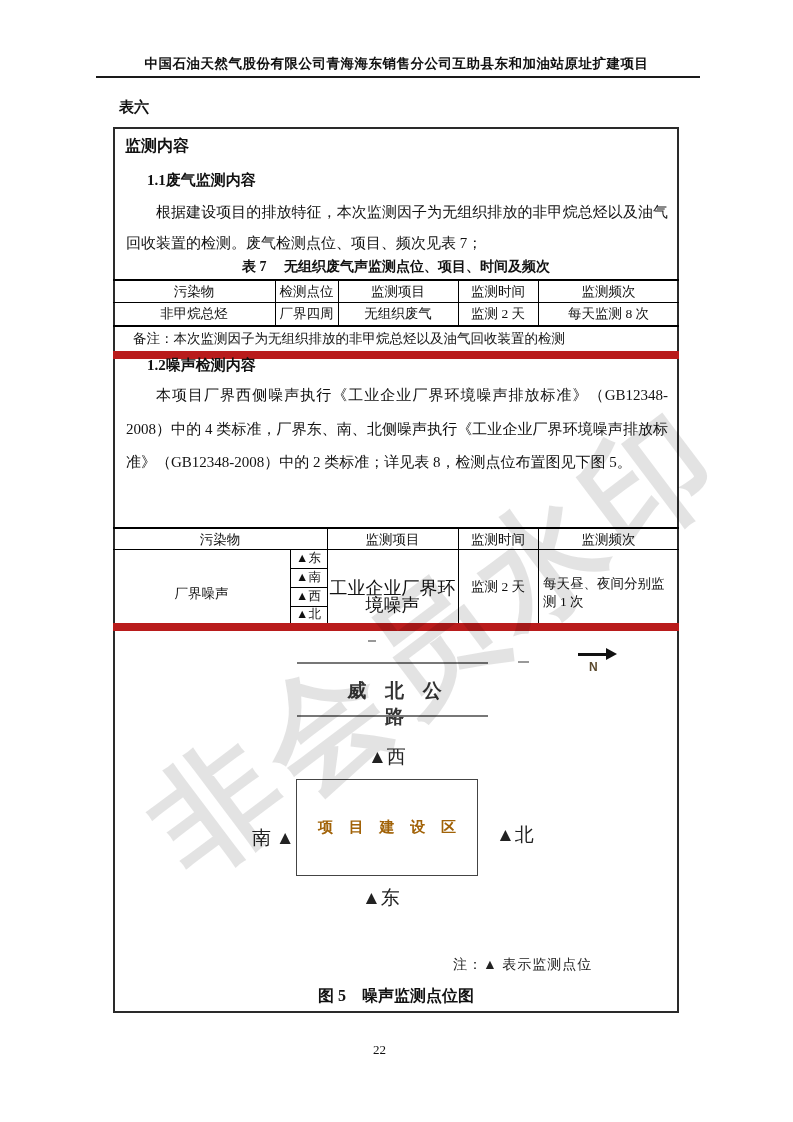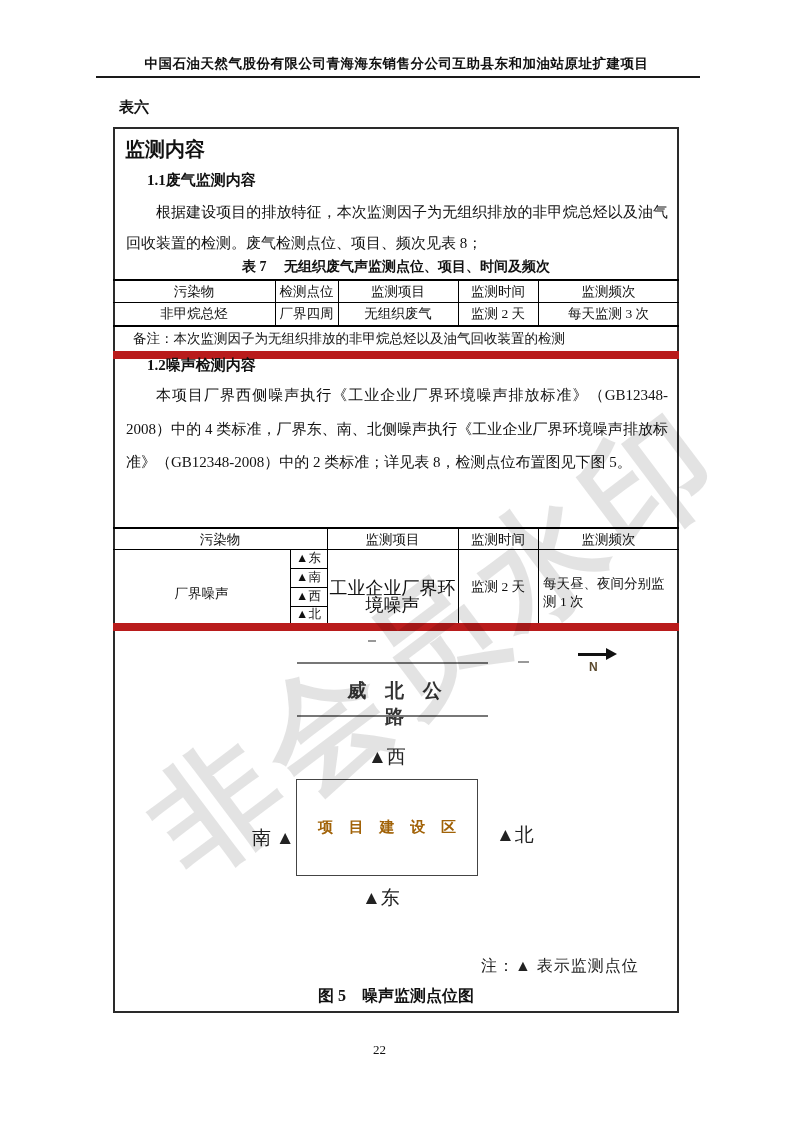--- a/index.html
+++ b/index.html
@@ -14,21 +14,21 @@
     font-size:125px;font-weight:bold;letter-spacing:10px;white-space:nowrap;
     color:rgba(0,0,0,0.11);transform:rotate(-37deg);transform-origin:0 50%;
     pointer-events:none;font-family:"Liberation Sans","DejaVu Sans",sans-serif;
   }
   
   .doc-header{left:0;top:55px;width:793px;text-align:center;font-size:13.5px;font-weight:bold;letter-spacing:0.5px;}
   .header-rule{left:96px;top:76px;width:604px;height:2px;background:#1a1a1a;}
   .table-six{left:119px;top:98px;font-size:15px;font-weight:bold;}
   
   .content-box{left:113px;top:127px;width:562px;height:882px;border:2px solid #2a2a2a;}
-  .sec-title{left:125px;top:136px;font-size:20px;font-weight:bold;}
+  .sec-title{left:125px;top:136px;font-size:16px;font-weight:bold;}
   .h-sub{font-size:15px;font-weight:bold;}
   .h11{left:147px;top:171px;}
   .h12{left:147px;top:356px;}
   .para{left:126px;width:542px;font-size:15px;text-align:justify;text-indent:2em;color:#111;}
   .para1{top:197px;line-height:31px;}
   .para2{top:379px;line-height:33.5px;}
   .tbl-title{left:113px;width:566px;text-align:center;font-size:14px;font-weight:bold;}
   .t7-title{top:258px;}
   .t8-title{top:504px;}
   
@@ -51,56 +51,56 @@
   .road-label{left:338px;top:678px;width:120px;text-align:center;letter-spacing:7px;font-weight:bold;color:#333;}
   .north-line{left:578px;top:653px;width:30px;height:2.5px;background:#111;}
   .north-head{left:606px;top:648px;width:0;height:0;border-left:11px solid #111;border-top:6px solid transparent;border-bottom:6px solid transparent;}
   .north-n{left:589px;top:660px;font-size:12px;font-weight:bold;color:#5c4a2e;font-family:"Liberation Sans","DejaVu Sans",sans-serif;}
   .site-box{left:296px;top:779px;width:180px;height:95px;border:1.5px solid #444;display:flex;align-items:center;justify-content:center;}
   .site-label{font-size:15px;font-weight:bold;letter-spacing:6px;color:#a16207;padding-left:6px;}
   .pw{left:368px;top:744px;}
   .ps{left:252px;top:825px;}
   .pn{left:496px;top:822px;}
   .pe{left:362px;top:885px;}
-  .fig-note{left:481px;top:956px;font-size:16px;color:#222;letter-spacing:1px;}
+  .fig-note{left:453px;top:956px;font-size:14px;color:#222;letter-spacing:1px;}
   .fig-caption{left:113px;top:986px;width:566px;text-align:center;font-size:16px;font-weight:bold;}
   .page-num{left:0;top:1042px;width:759px;text-align:center;font-size:13px;}
 </style>
 </head>
 <body>
 
 <div class="page">
 
   <div class="watermark">非会员水印</div>
 
   <div class="abs doc-header">中国石油天然气股份有限公司青海海东销售分公司互助县东和加油站原址扩建项目</div>
   <div class="abs header-rule"></div>
   <div class="abs table-six">表六</div>
 
   <div class="abs content-box"></div>
 
   <div class="abs sec-title">监测内容</div>
   <div class="abs h-sub h11">1.1废气监测内容</div>
-  <div class="abs para para1">根据建设项目的排放特征，本次监测因子为无组织排放的非甲烷总烃以及油气回收装置的检测。废气检测点位、项目、频次见表 8；</div>
+  <div class="abs para para1">根据建设项目的排放特征，本次监测因子为无组织排放的非甲烷总烃以及油气回收装置的检测。废气检测点位、项目、频次见表 7；</div>
 
   <div class="abs tbl-title t7-title">表 7　 无组织废气声监测点位、项目、时间及频次</div>
 
   <div class="abs tbl t7">
 
     <div class="cell" style="left:0;top:0;width:162px;height:21px;">污染物</div>
     <div class="cell" style="left:162px;top:0;width:63px;height:21px;">检测点位</div>
     <div class="cell" style="left:225px;top:0;width:120px;height:21px;">监测项目</div>
     <div class="cell" style="left:345px;top:0;width:80px;height:21px;">监测时间</div>
     <div class="cell" style="left:425px;top:0;width:141px;height:21px;">监测频次</div>
 
     <div class="cell" style="left:0;top:21px;width:162px;height:23px;">非甲烷总烃</div>
     <div class="cell" style="left:162px;top:21px;width:63px;height:23px;">厂界四周</div>
     <div class="cell" style="left:225px;top:21px;width:120px;height:23px;">无组织废气</div>
     <div class="cell" style="left:345px;top:21px;width:80px;height:23px;">监测 2 天</div>
-    <div class="cell" style="left:425px;top:21px;width:141px;height:23px;">每天监测 3 次</div>
+    <div class="cell" style="left:425px;top:21px;width:141px;height:23px;">每天监测 8 次</div>
 
     <div class="note-cell">备注：本次监测因子为无组织排放的非甲烷总烃以及油气回收装置的检测</div>
 
     <div class="hline" style="left:0;top:21px;width:566px;"></div>
     <div class="hline heavy" style="left:0;top:44px;width:566px;"></div>
     <div class="vline" style="left:162px;top:0;height:44px;"></div>
     <div class="vline" style="left:225px;top:0;height:44px;"></div>
     <div class="vline" style="left:345px;top:0;height:44px;"></div>
     <div class="vline" style="left:425px;top:0;height:44px;"></div>
   </div>

